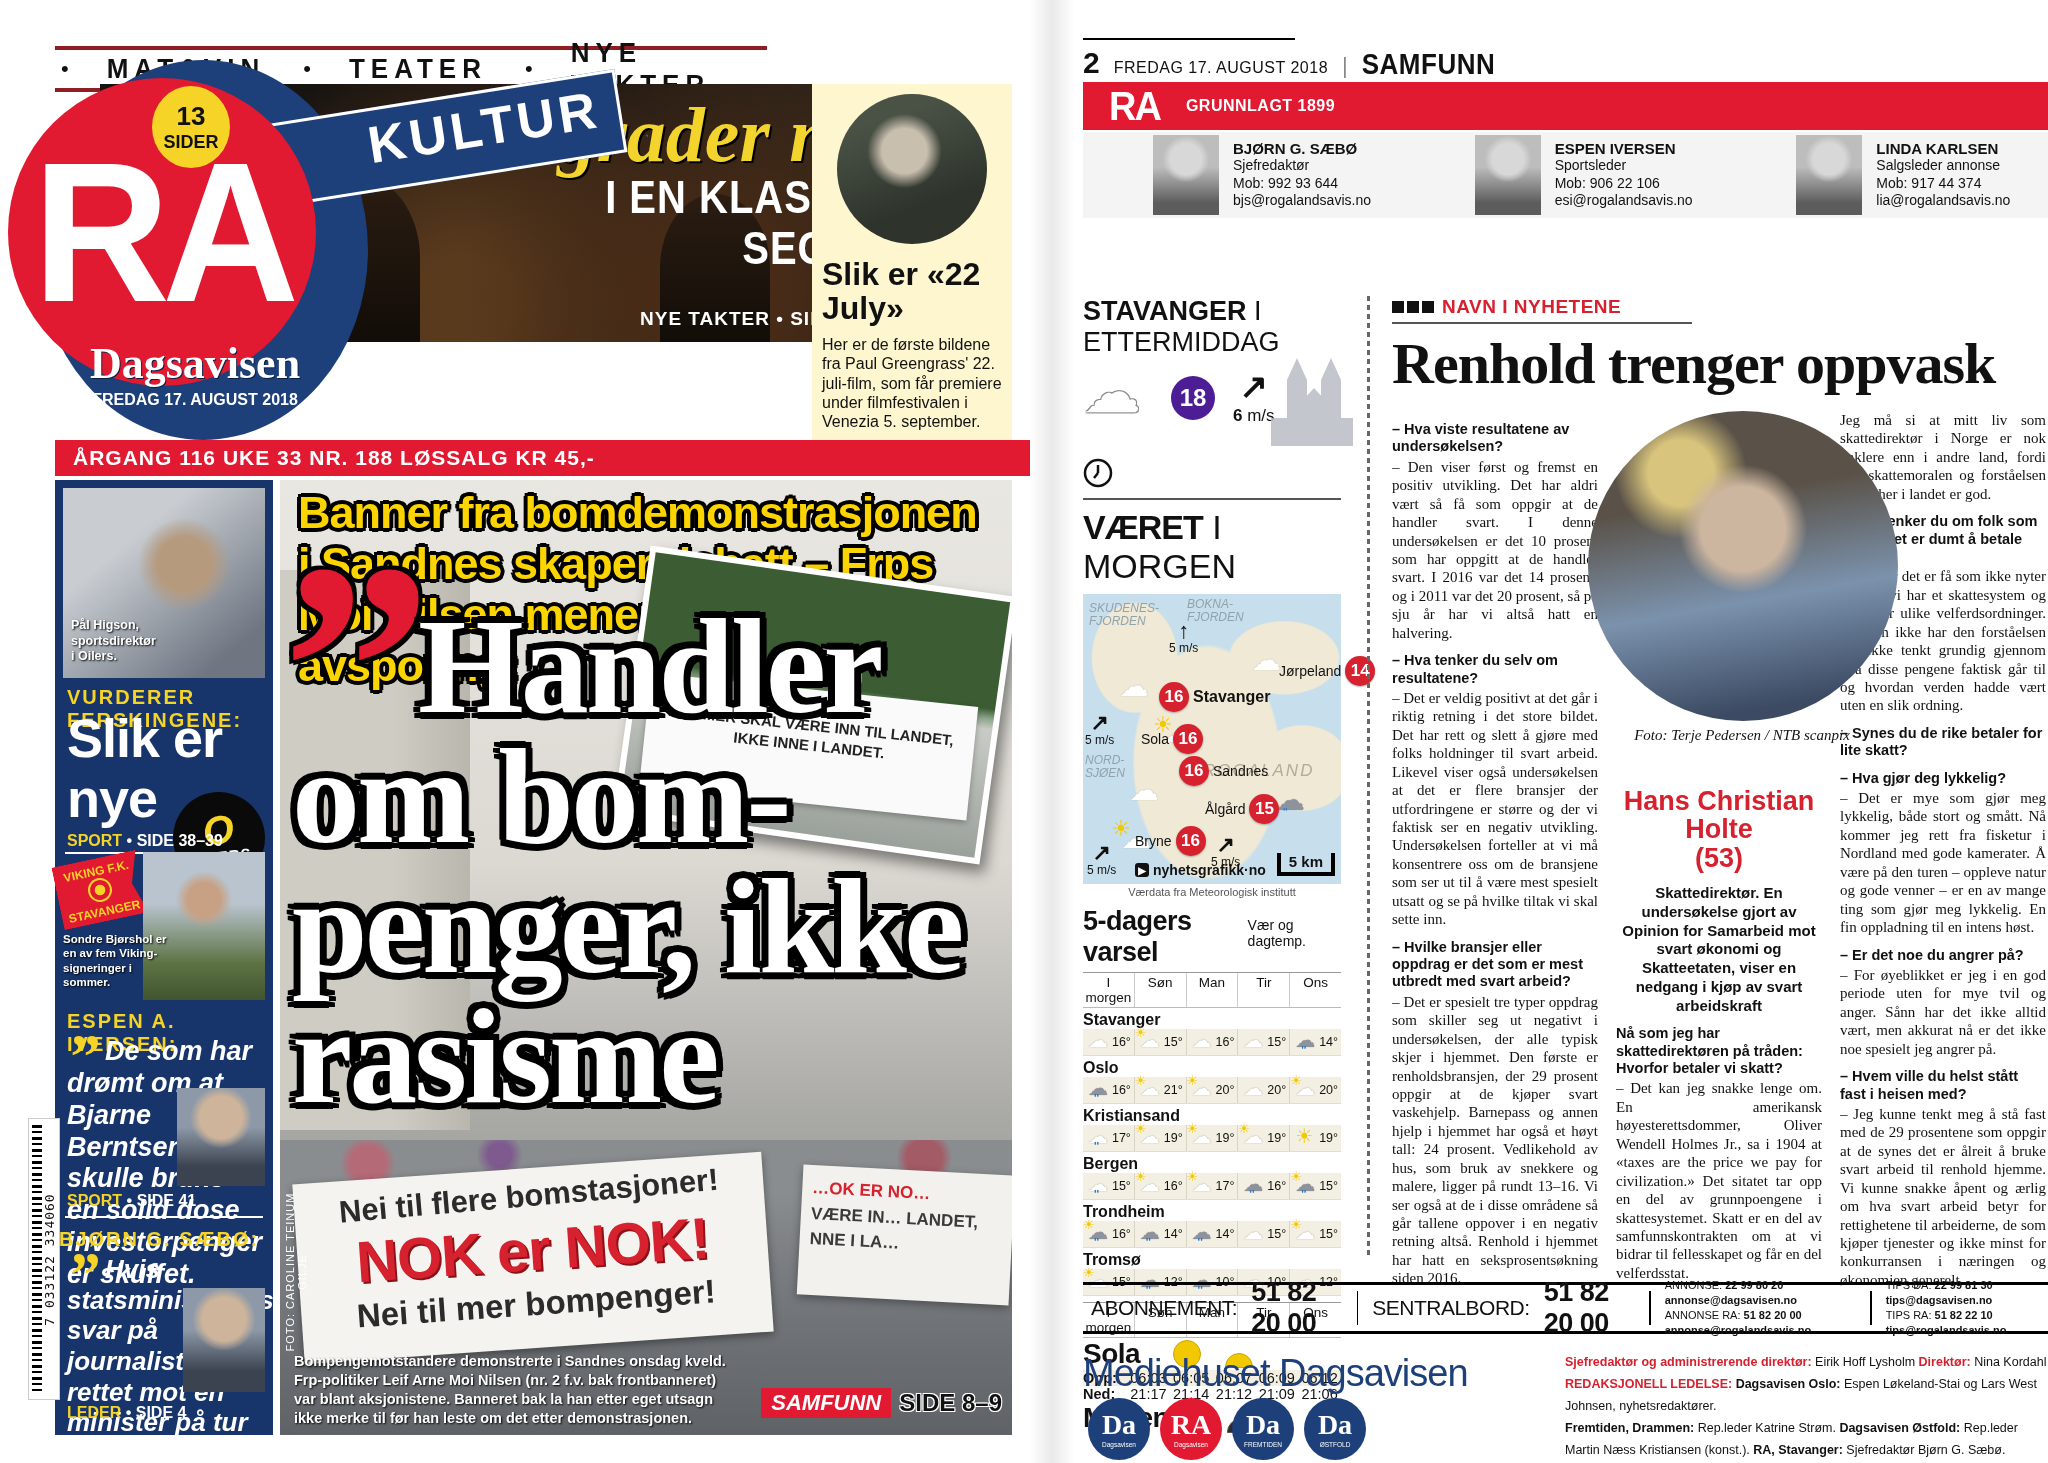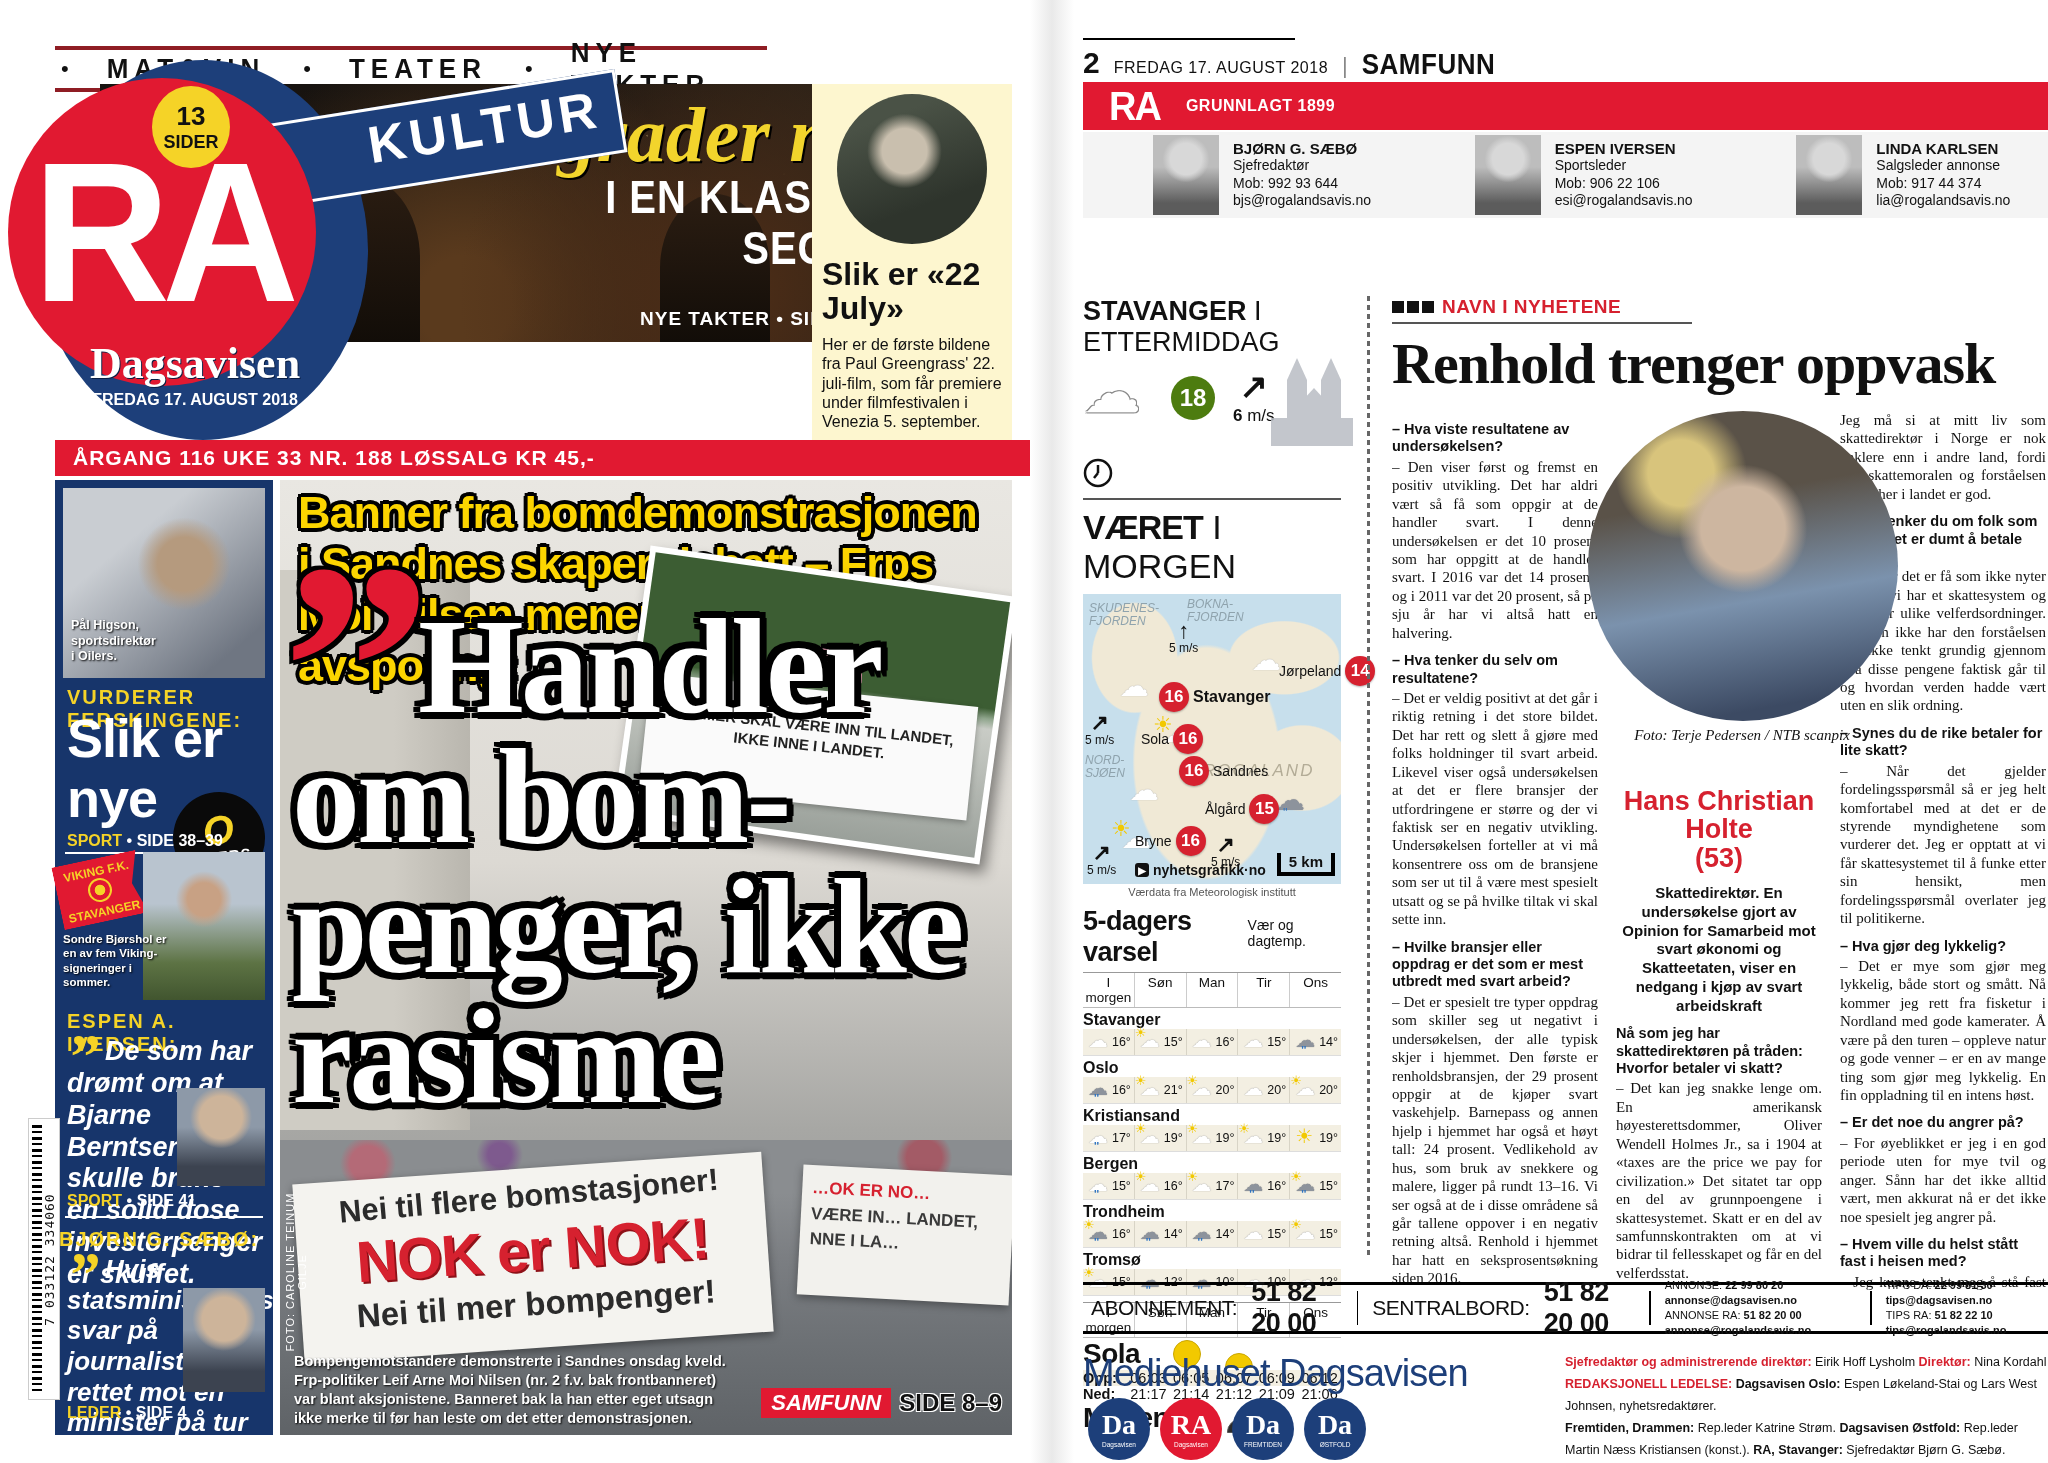--- a/index.html
+++ b/index.html
@@ -154,21 +154,21 @@
         radial-gradient(circle at 50% 30%,#d8d8d8 0 24%,transparent 36%),
         linear-gradient(180deg,#bdbdbd 40%,#5c5c5c 85%);filter:grayscale(1);}
   .contact .nm{font-weight:bold;font-size:15px;}
   .contact .ti,.contact .mo,.contact .em{font-size:14px;line-height:1.25;}
 
   #weather{left:1083px;top:296px;width:272px;}
   #w-now-title{font-size:27px;}
   #w-now-title b{font-weight:bold;}
   #w-now-row{position:relative;height:96px;}
   .cloud-glyph{font-size:58px;color:#fff;text-shadow:0 0 0 #999,-1px -1px 0 #8a8a8a,1px -1px 0 #8a8a8a,-1px 1px 0 #8a8a8a,1px 1px 0 #8a8a8a;}
-  #w-temp-badge{position:absolute;left:88px;top:18px;width:44px;height:44px;border-radius:50%;background:#4d7c0f;
+  #w-temp-badge{position:absolute;left:88px;top:18px;width:44px;height:44px;border-radius:50%;background:#4c1d95;
         color:#fff;font-weight:bold;font-size:24px;display:flex;align-items:center;justify-content:center;}
   #w-wind{position:absolute;left:150px;top:8px;text-align:center;}
   #w-wind .arrow{font-size:34px;font-weight:bold;}
   #w-wind .spd{font-size:17px;}
   #w-wind .spd b{font-weight:bold;}
   #church{position:absolute;right:0;top:-6px;opacity:0.85;}
   #w-daynote{display:flex;gap:10px;align-items:flex-start;margin-top:4px;font-size:16.5px;line-height:1.25;width:240px;}
   #clock-icon{flex:0 0 30px;}
   #w-rule{border-top:2px solid #555;margin-top:10px;width:258px;}
   #w-tmr-title{font-size:34px;margin-top:8px;}
@@ -848,21 +848,20 @@
         <div id="acol2-qa">
             <p class="q">Nå som jeg har skattedirektøren på tråden: Hvorfor betaler vi skatt?</p>
             <p class="a">– Det kan jeg snakke lenge om. En amerikansk høyesterettsdommer, Oliver Wendell Holmes Jr., sa i 1904 at «taxes are the price we pay for civilization.» Det sitatet tar opp en del av grunnpoengene i skattesystemet. Skatt er en del av samfunnskontrakten om at vi bidrar til fellesskapet og får en del velferdsstat.</p>
           </div>
       </div>
       <div class="acol" id="acol3">
           <p class="a">Jeg må si at mitt liv som skattedirektør i Norge er nok enklere enn i andre land, fordi den skattemoralen og forståelsen vi har her i landet er god.</p>
           <p class="q">– Hva tenker du om folk som synes det er dumt å betale skatt?</p>
           <p class="a">– Jeg tror det er få som ikke nyter godt at vi har et skattesystem og at vi har ulike velferdsordninger. De som ikke har den forståelsen har ikke tenkt grundig gjennom hva disse pengene faktisk går til og hvordan verden hadde vært uten en slik ordning.</p>
           <p class="q">– Synes du de rike betaler for lite skatt?</p>
-          <p class="a">– Når det gjelder fordelingsspørsmål så er jeg helt komfortabel med at det er de styrende myndighetene som vurderer det. Jeg er opptatt at vi får skattesystemet til å funke etter sin hensikt, men fordelingsspørsmål overlater jeg til politikerne.</p>
           <p class="q">– Hva gjør deg lykkelig?</p>
           <p class="a">– Det er mye som gjør meg lykkelig, både stort og smått. Nå kommer jeg rett fra fisketur i Nordland med gode kamerater. Å være på den turen – oppleve natur og gode venner – er en av mange ting som gjør meg lykkelig. En fin oppladning til en intens høst.</p>
           <p class="q">– Er det noe du angrer på?</p>
           <p class="a">– For øyeblikket er jeg i en god periode uten for mye tvil og anger. Sånn har det ikke alltid vært, men akkurat nå er det ikke noe spesielt jeg angrer på.</p>
           <p class="q">– Hvem ville du helst stått fast i heisen med?</p>
           <p class="a">– Jeg kunne tenkt meg å stå fast med de 29 prosentene som oppgir at de synes det er ålreit å bruke svart arbeid til renhold hjemme. Vi kunne snakke åpent og ærlig om hva svart arbeid betyr for rettighetene til arbeiderne, de som kjøper tjenester og ikke minst for konkurransen i næringen og økonomien generelt.</p>
         </div>
       <div id="art-photo"></div>
       <div id="art-caption">Foto: Terje Pedersen / NTB scanpix</div>
     </div>

